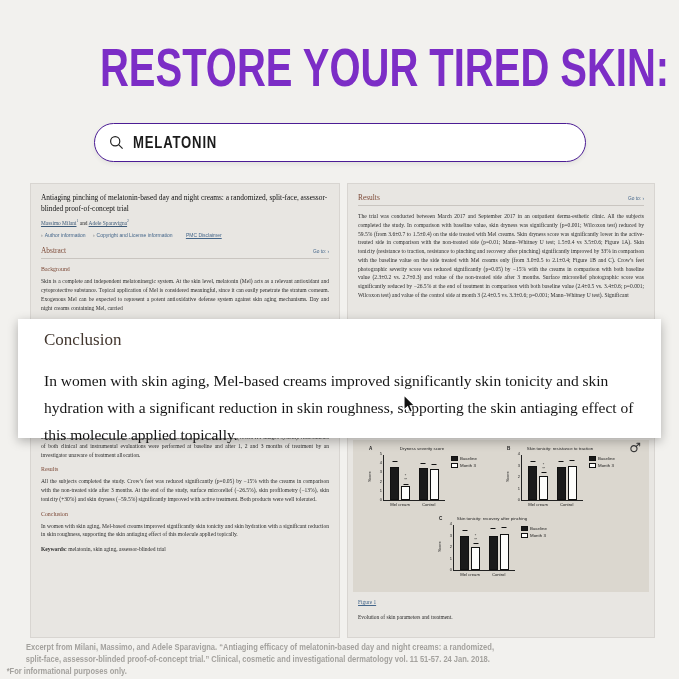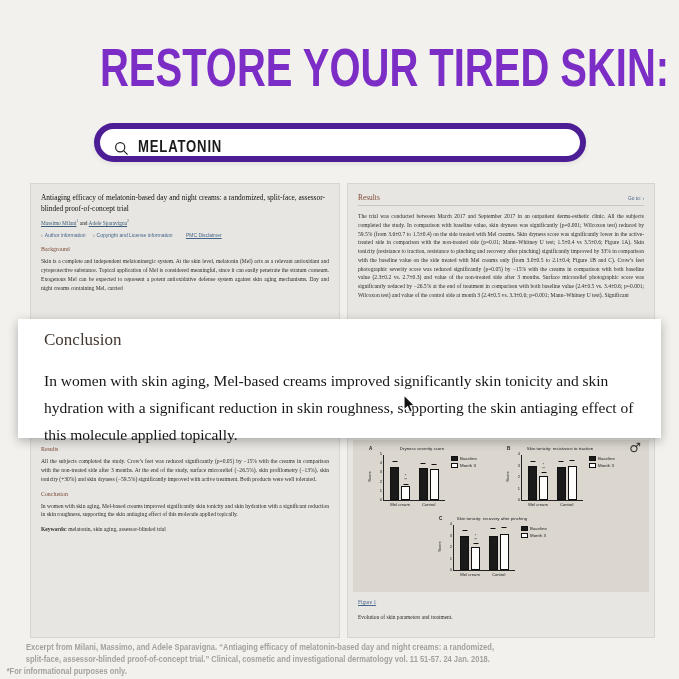--- a/index.html
+++ b/index.html
@@ -15,23 +15,23 @@
   
   .headline {
     position:absolute; top:36px; left:0; width:679px;
     text-align:center; color:#7c2dc6;
     font-weight:800; font-size:54px; letter-spacing:0;
   }
 
   
   .searchbar {
     position:absolute; top:123px; left:94px; width:492px; height:39px;
-    background:#fff; border:6px solid #4c1d95; border-radius:20px;
+    background:#fff; border:1px solid #4c1d95; border-radius:20px;
     box-shadow:0 2px 5px rgba(0,0,0,.07);
-    display:flex; align-items:flex-end; padding:0 14px;
+    display:flex; align-items:center; padding:0 14px;
   }
   .searchbar svg { flex:0 0 auto; margin-right:9px; }
   .search-text { font-weight:700; font-size:16px; letter-spacing:1px; color:#1b1b1b;
     transform:scaleX(.82); transform-origin:left center; display:inline-block; }
 
   
   .panel {
     position:absolute; top:183px; height:455px;
     background:#e8e6e2; border:1px solid #d8d5d1;
     font-family:"Liberation Serif", serif; color:#2c2c2c;
@@ -118,28 +118,32 @@
 
 <div class="searchbar">
   <svg width="15" height="15" viewBox="0 0 15 15">
     <circle cx="6.2" cy="6.2" r="4.6" fill="none" stroke="#222" stroke-width="1.2"></circle>
     <line x1="9.6" y1="9.6" x2="13.6" y2="13.6" stroke="#222" stroke-width="1.2"></line>
   </svg>
   <span class="search-text">MELATONIN</span>
 </div>
 
 <div class="panel panel-left">
-  <div class="p-title">Antiaging efficacy of melatonin-based day and night creams: a randomized, split-face, assessor-blinded proof-of-concept trial</div>
+  <div class="p-title">Antiaging pinching of melatonin-based day and night creams: a randomized, split-face, assessor-blinded proof-of-concept trial</div>
   <div class="p-authors">
     <a>Massimo Milani</a><sup>1</sup><span class="and"> and </span><a>Adele Sparavigna</a><sup>2</sup>
   </div>
   <div class="p-linkrow">
     <span class="bullet">›</span><span class="lnk">Author information</span>
     <span class="bullet">›</span><span class="lnk">Copyright and License information</span>
     <span class="lnk-u">PMC Disclaimer</span>
+  </div>
+  <div class="sec-head">
+    <span class="h">Abstract</span>
+    <span class="goto"><span>Go to:</span> <span>›</span></span>
   </div>
   <div class="sub-head">Background</div>
   <p class="body-p">Skin is a complete and independent melatoninergic system. At the skin level, melatonin (Mel) acts as a relevant antioxidant and cytoprotective substance. Topical application of Mel is considered meaningful, since it can easily penetrate the stratum corneum. Exogenous Mel can be expected to represent a potent antioxidative defense system against skin aging mechanisms. Day and night creams containing Mel, carried</p>
   <div class="spacer-under-overlay"></div>
   <div class="clip-line">
       <p class="body-p">nasolabial folds), surface microrelief, skin tonicity (resistance to pinching and traction, recovery after pinching) and skin dryness and 2) instrumental evaluation of skin roughness and 3D photographic documentation (Vectra H1 images system). Assessments of both clinical and instrumental evaluations were performed at baseline and after 1, 2 and 3 months of treatment by an investigator unaware of treatment allocation.</p>
     </div>
   <p class="body-p">nasolabial folds), surface microrelief, skin tonicity (resistance to pinching and traction, recovery after pinching) and skin dryness and 2) instrumental evaluation of skin roughness and 3D photographic documentation (Vectra H1 images system). Assessments of both clinical and instrumental evaluations were performed at baseline and after 1, 2 and 3 months of treatment by an investigator unaware of treatment allocation.</p>
   <div class="sub-head">Results</div>
   <p class="body-p">All the subjects completed the study. Crow’s feet was reduced significantly (p=0.05) by −15% with the creams in comparison with the non-treated side after 3 months. At the end of the study, surface microrelief (−26.5%), skin profilometry (−13%), skin tonicity (+30%) and skin dryness (−59.5%) significantly improved with active treatment. Both products were well tolerated.</p>

